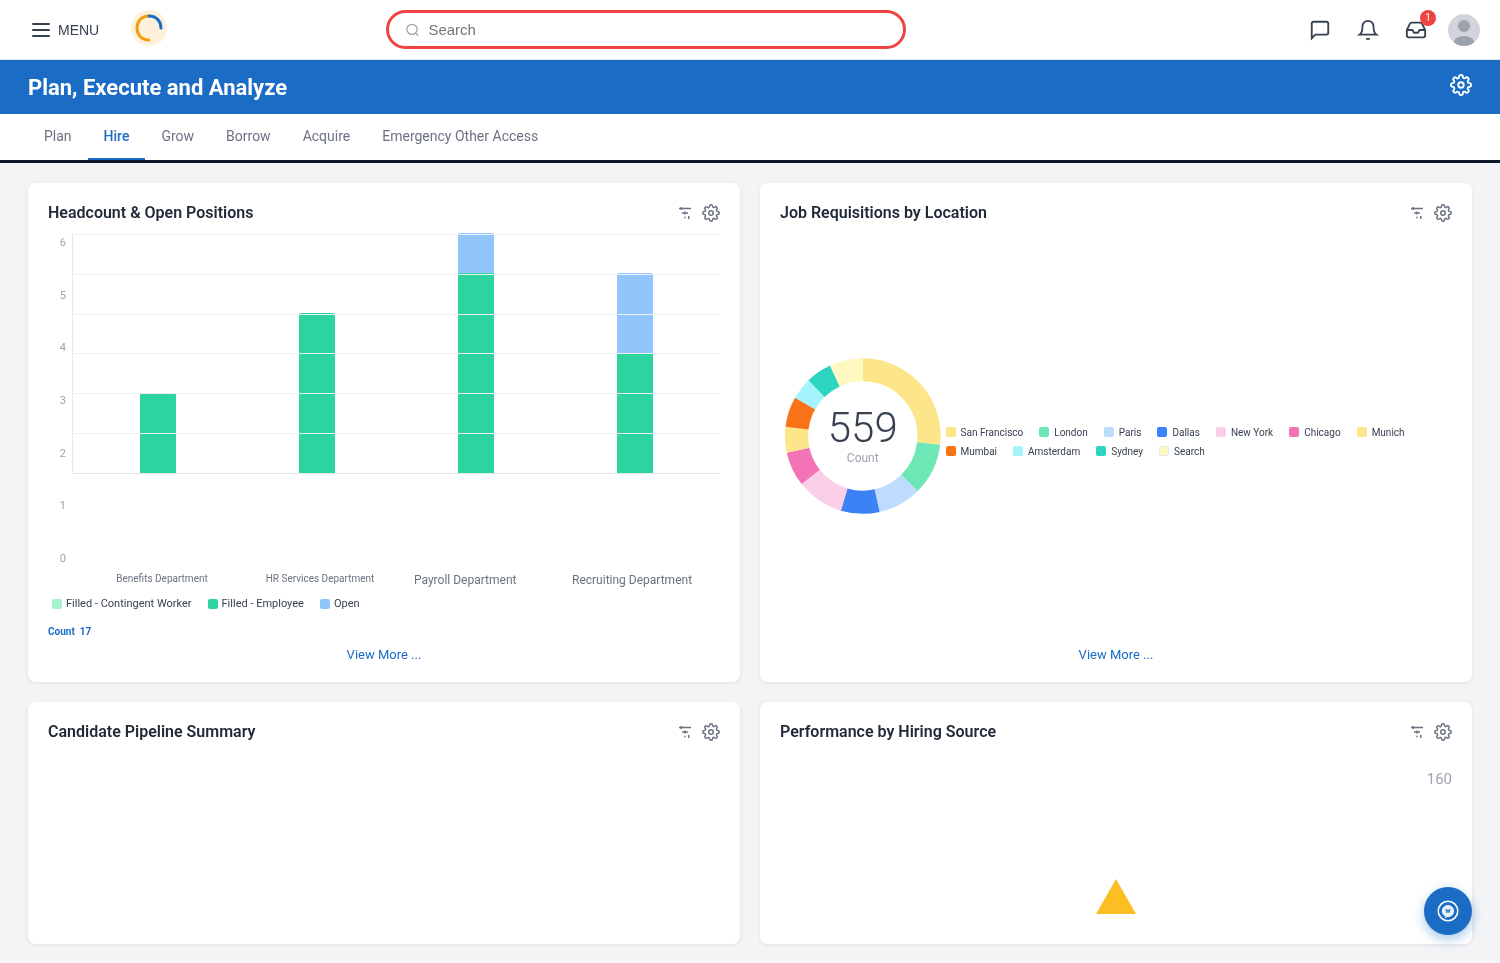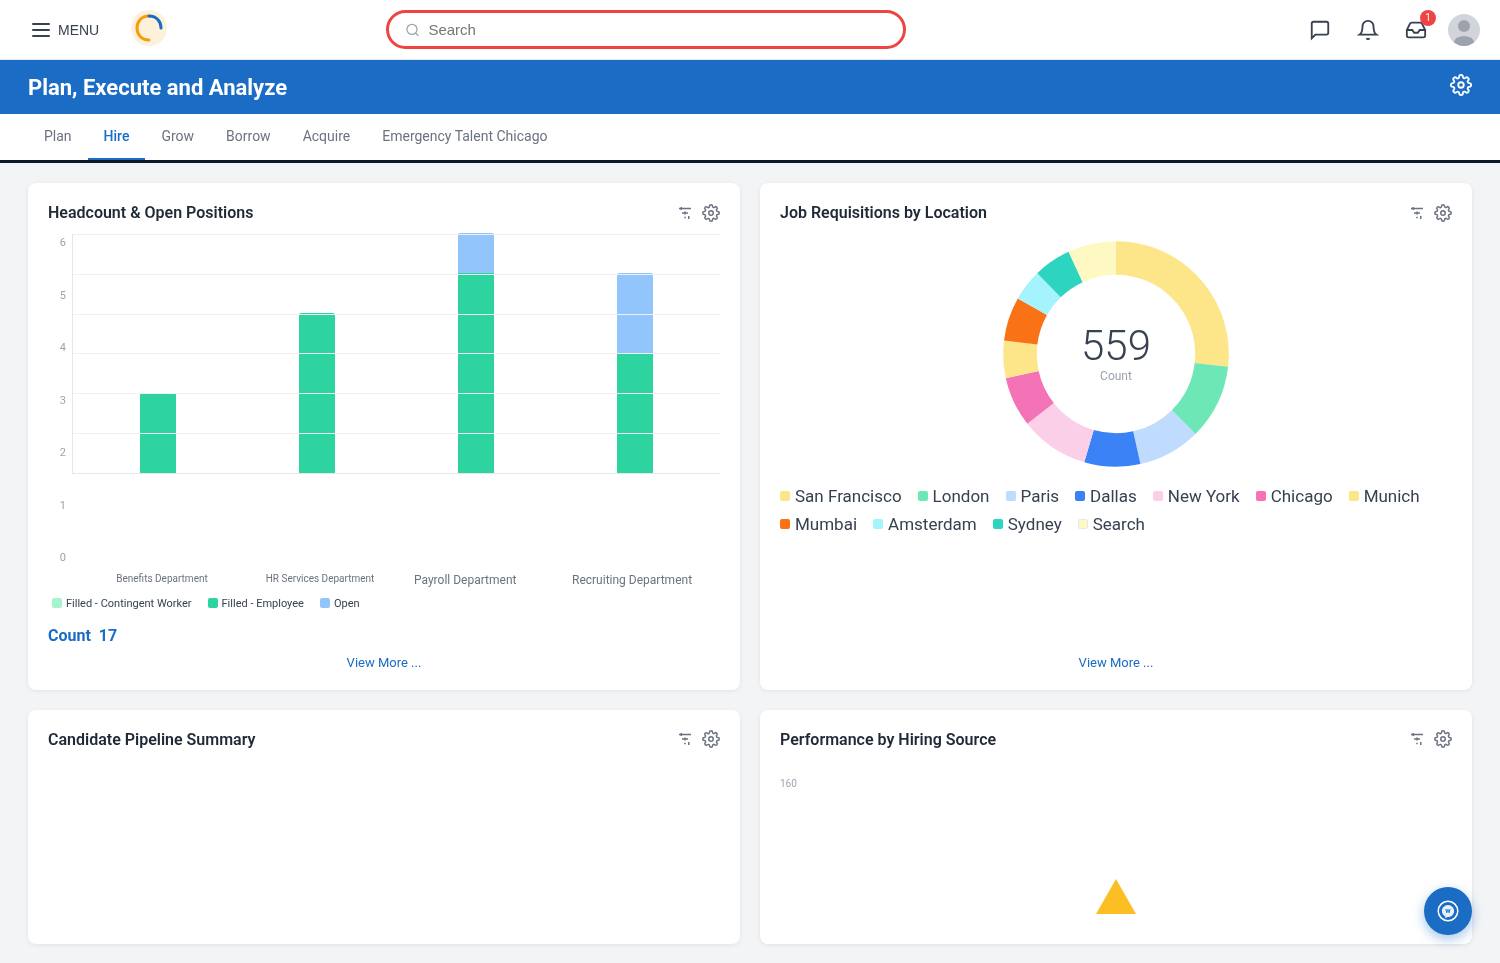--- a/index.html
+++ b/index.html
@@ -48,32 +48,32 @@
     .card-header { display: flex; align-items: center; justify-content: space-between; margin-bottom: 12px; text-align: center; }
     .card-title { font-size: 16px; font-weight: 600; color: #1f2937; }
     .card-actions { display: flex; gap: 8px; align-items: center; color: #6b7280; cursor: pointer; }
     .view-more { text-align: center; font-size: 13px; color: #1a6cc4; cursor: pointer; margin-top: auto; padding-top: 10px; }
 
     
     .bar-chart-area { flex: 1; display: flex; flex-direction: column; }
     .legend { display: flex; gap: 16px; margin-top: 8px; flex-wrap: wrap; }
     .legend-item { display: flex; align-items: center; gap: 4px; font-size: 11px; color: #374151; }
     .legend-dot { width: 10px; height: 10px; border-radius: 2px; }
-    .chart-count { font-size: 16px; color: #374151; margin-top: 16px; }
+    .chart-count { font-size: 10px; color: #374151; margin-top: 16px; }
     .chart-count span { font-weight: 700; color: #1a6cc4; }
 
     
-    .donut-section { display: flex; flex-direction: column; align-items: center; flex: 1; }
+    .donut-section { display: flex; flex-direction: row; align-items: center; flex: 1; }
     .donut-wrapper { position: relative; width: 240px; height: 240px; }
     .donut-wrapper svg { width: 100%; height: 100%; }
     .donut-center { position: absolute; top: 50%; left: 50%; transform: translate(-50%, -50%); text-align: center; }
     .donut-number { font-size: 42px; font-weight: 300; color: #374151; line-height: 1; }
     .donut-label { font-size: 12px; color: #9ca3af; margin-top: 2px; }
     .donut-legend { display: flex; flex-wrap: wrap; gap: 8px 16px; margin-top: 12px; justify-content: flex-start; }
-    .donut-legend-item { display: flex; align-items: center; gap: 5px; font-size: 17px; color: #374151; }
+    .donut-legend-item { display: flex; align-items: center; gap: 5px; font-size: 10px; color: #374151; }
     .donut-dot { width: 10px; height: 10px; border-radius: 2px; }
 
     
     .card-partial { min-height: 120px; }
 
     
     .chat-float {
       position: fixed; bottom: 28px; right: 28px;
       width: 48px; height: 48px; border-radius: 50%; background: #1a6cc4;
       display: flex; align-items: center; justify-content: center; cursor: pointer;
@@ -146,21 +146,21 @@
     </svg>
   </div>
 </div>
 
 <div class="tabs">
   <div class="tab">Plan</div>
   <div class="tab active">Hire</div>
   <div class="tab">Grow</div>
   <div class="tab">Borrow</div>
   <div class="tab">Acquire</div>
-  <div class="tab">Emergency Talent Chicago</div>
+  <div class="tab">Emergency Other Access</div>
 </div>
 
 <div class="main-content">
 
   <div class="card">
     <div class="card-header">
       <span class="card-title">Headcount &amp; Open Positions</span>
       <div class="card-actions">
         <svg width="18" height="18" viewBox="0 0 24 24" fill="none" stroke="currentColor" stroke-width="2">
           <line x1="4" y1="6" x2="20" y2="6"></line>
@@ -391,21 +391,21 @@
           <line x1="7" y1="4" x2="7" y2="8"></line>
             <line x1="12" y1="10" x2="12" y2="14"></line>
             <line x1="17" y1="16" x2="17" y2="20"></line>
         </svg>
         <svg width="18" height="18" viewBox="0 0 24 24" fill="none" stroke="currentColor" stroke-width="2">
           <circle cx="12" cy="12" r="3"></circle>
           <path d="M19.4 15a1.65 1.65 0 0 0 .33 1.82l.06.06a2 2 0 0 1-2.83 2.83l-.06-.06a1.65 1.65 0 0 0-1.82-.33 1.65 1.65 0 0 0-1 1.51V21a2 2 0 0 1-4 0v-.09A1.65 1.65 0 0 0 9 19.4a1.65 1.65 0 0 0-1.82.33l-.06.06a2 2 0 0 1-2.83-2.83l.06-.06A1.65 1.65 0 0 0 4.68 15a1.65 1.65 0 0 0-1.51-1H3a2 2 0 0 1 0-4h.09A1.65 1.65 0 0 0 4.6 9a1.65 1.65 0 0 0-.33-1.82l-.06-.06a2 2 0 0 1 2.83-2.83l.06.06A1.65 1.65 0 0 0 9 4.68a1.65 1.65 0 0 0 1-1.51V3a2 2 0 0 1 4 0v.09a1.65 1.65 0 0 0 1 1.51 1.65 1.65 0 0 0 1.82-.33l.06-.06a2 2 0 0 1 2.83 2.83l-.06.06A1.65 1.65 0 0 0 19.4 9a1.65 1.65 0 0 0 1.51 1H21a2 2 0 0 1 0 4h-.09a1.65 1.65 0 0 0-1.51 1z"></path>
         </svg>
       </div>
     </div>
-    <div style="font-size:10px;color:#9ca3af;margin-top:17px;">160</div>
+    <div style="font-size:15px;color:#9ca3af;margin-top:17px;text-align:right;">160</div>
 
     <div style="display:flex;align-items:flex-end;justify-content:center;flex:1;padding-bottom:10px;">
       <div style="width:0;height:0;border-left:20px solid transparent;border-right:20px solid transparent;border-bottom:35px solid #fbbf24;"></div>
     </div>
   </div>
 
 </div>
 
 <div class="chat-float">
   <svg width="22" height="22" viewBox="0 0 36 36" xmlns="http://www.w3.org/2000/svg">

